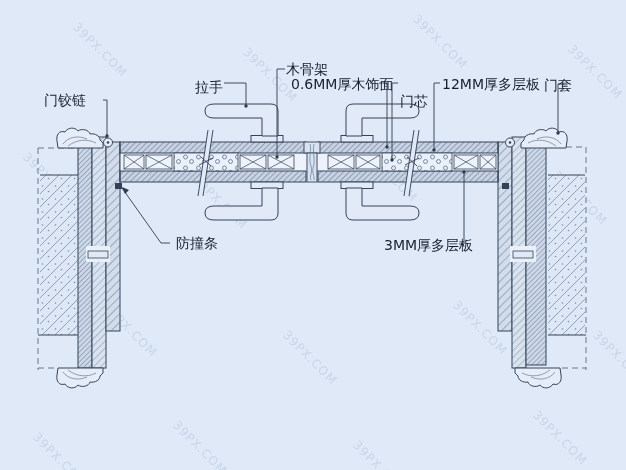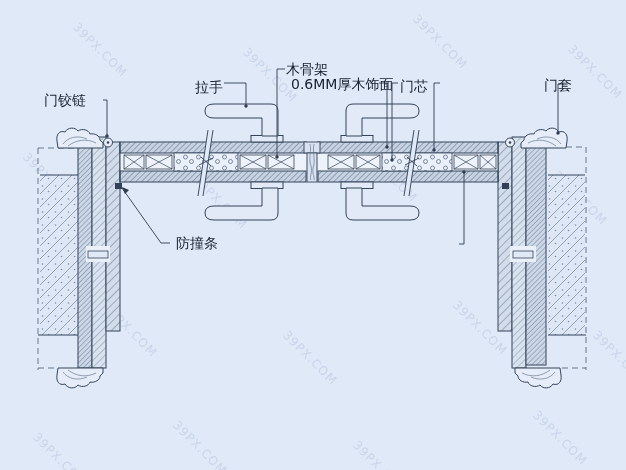--- a/index.html
+++ b/index.html
@@ -234,17 +234,19 @@
       <circle cx="558" cy="133" r="1.7"></circle>
       <circle cx="464" cy="172" r="1.7"></circle>
       <polygon points="122,187 129,190 125,194"></polygon>
     </g>
   </svg>
 
   <div class="lbl" style="left:44px;top:93px">门铰链</div>
   <div class="lbl" style="left:195px;top:80px">拉手</div>
   <div class="lbl" style="left:286px;top:62px">木骨架</div>
   <div class="lbl" style="left:291px;top:77px">0.6MM厚木饰面</div>
-  <div class="lbl" style="left:400px;top:79px">门芯</div>
+  <div class="lbl" style="left:400px;top:94px">门芯</div>
+  <div class="lbl" style="left:442px;top:77px">12MM厚多层板</div>
   <div class="lbl" style="left:544px;top:78px">门套</div>
   <div class="lbl" style="left:176px;top:236px">防撞条</div>
+  <div class="lbl" style="left:384px;top:238px">3MM厚多层板</div>
 
 </div>
 
 </body></html>

